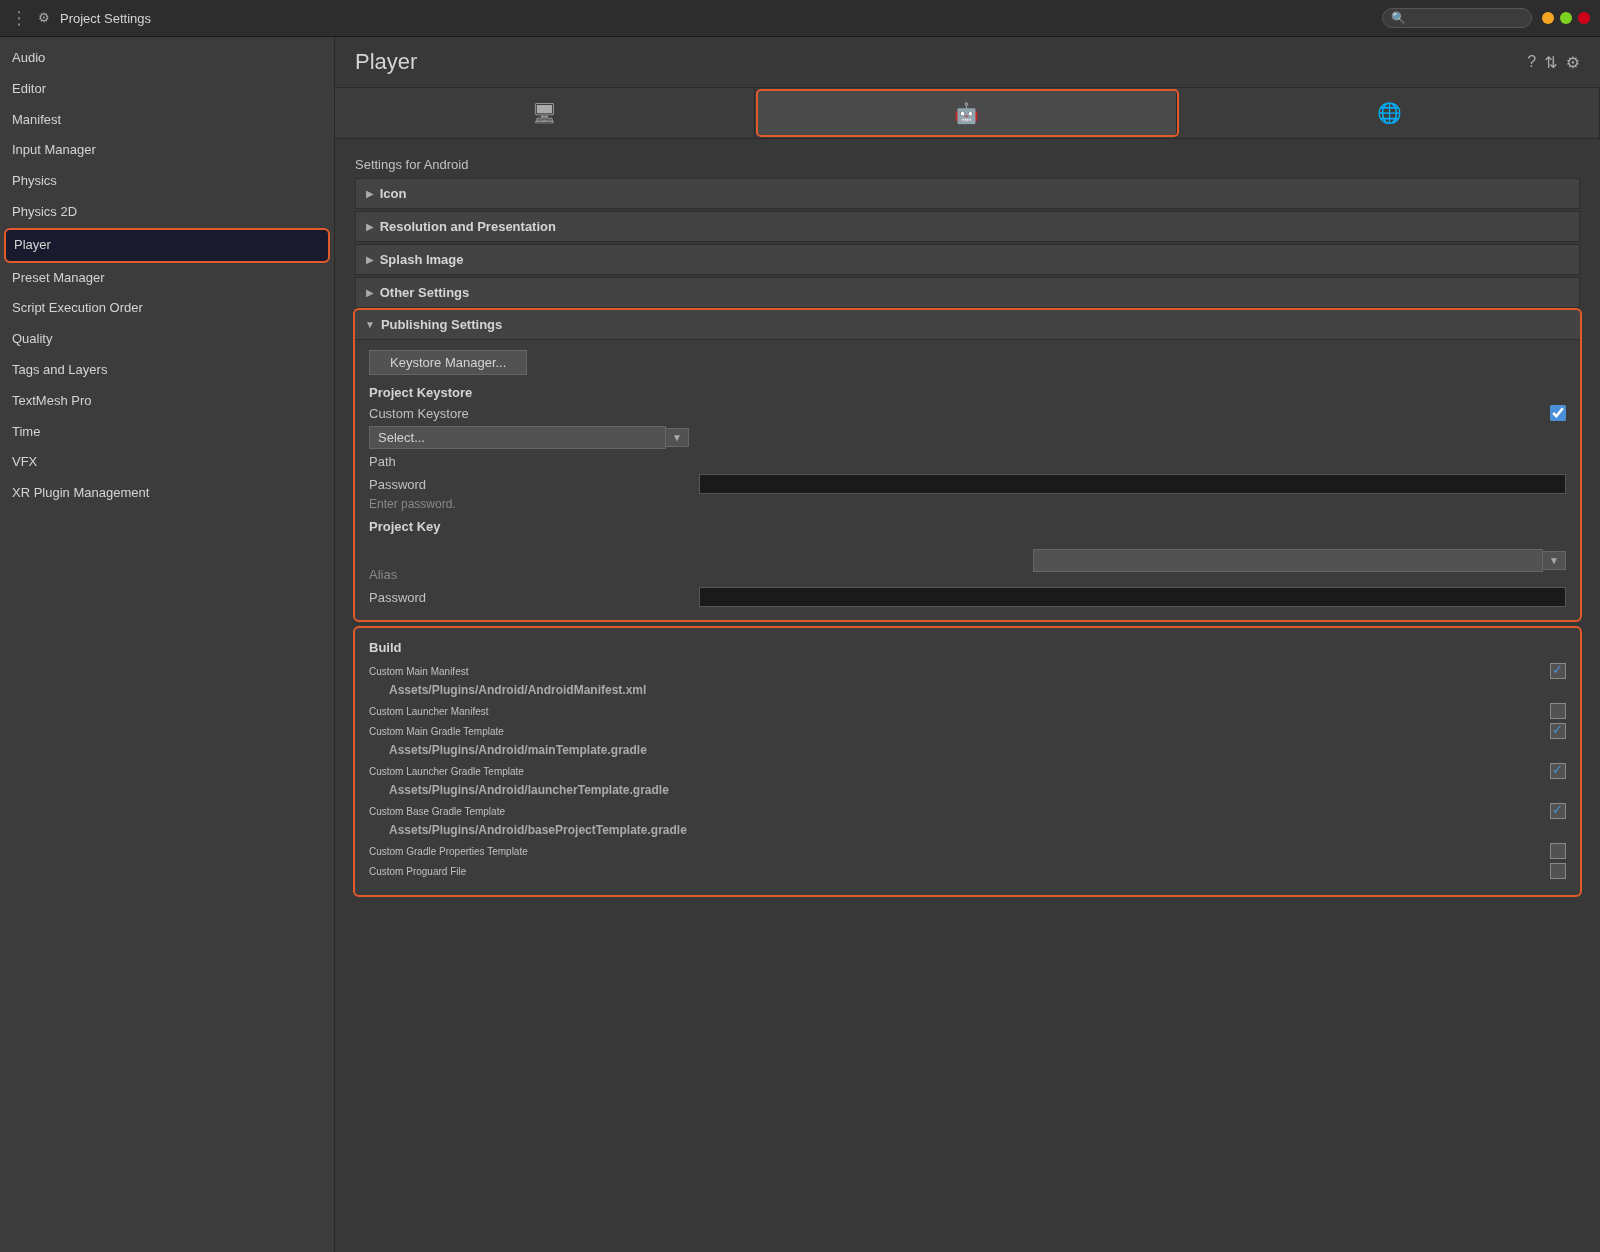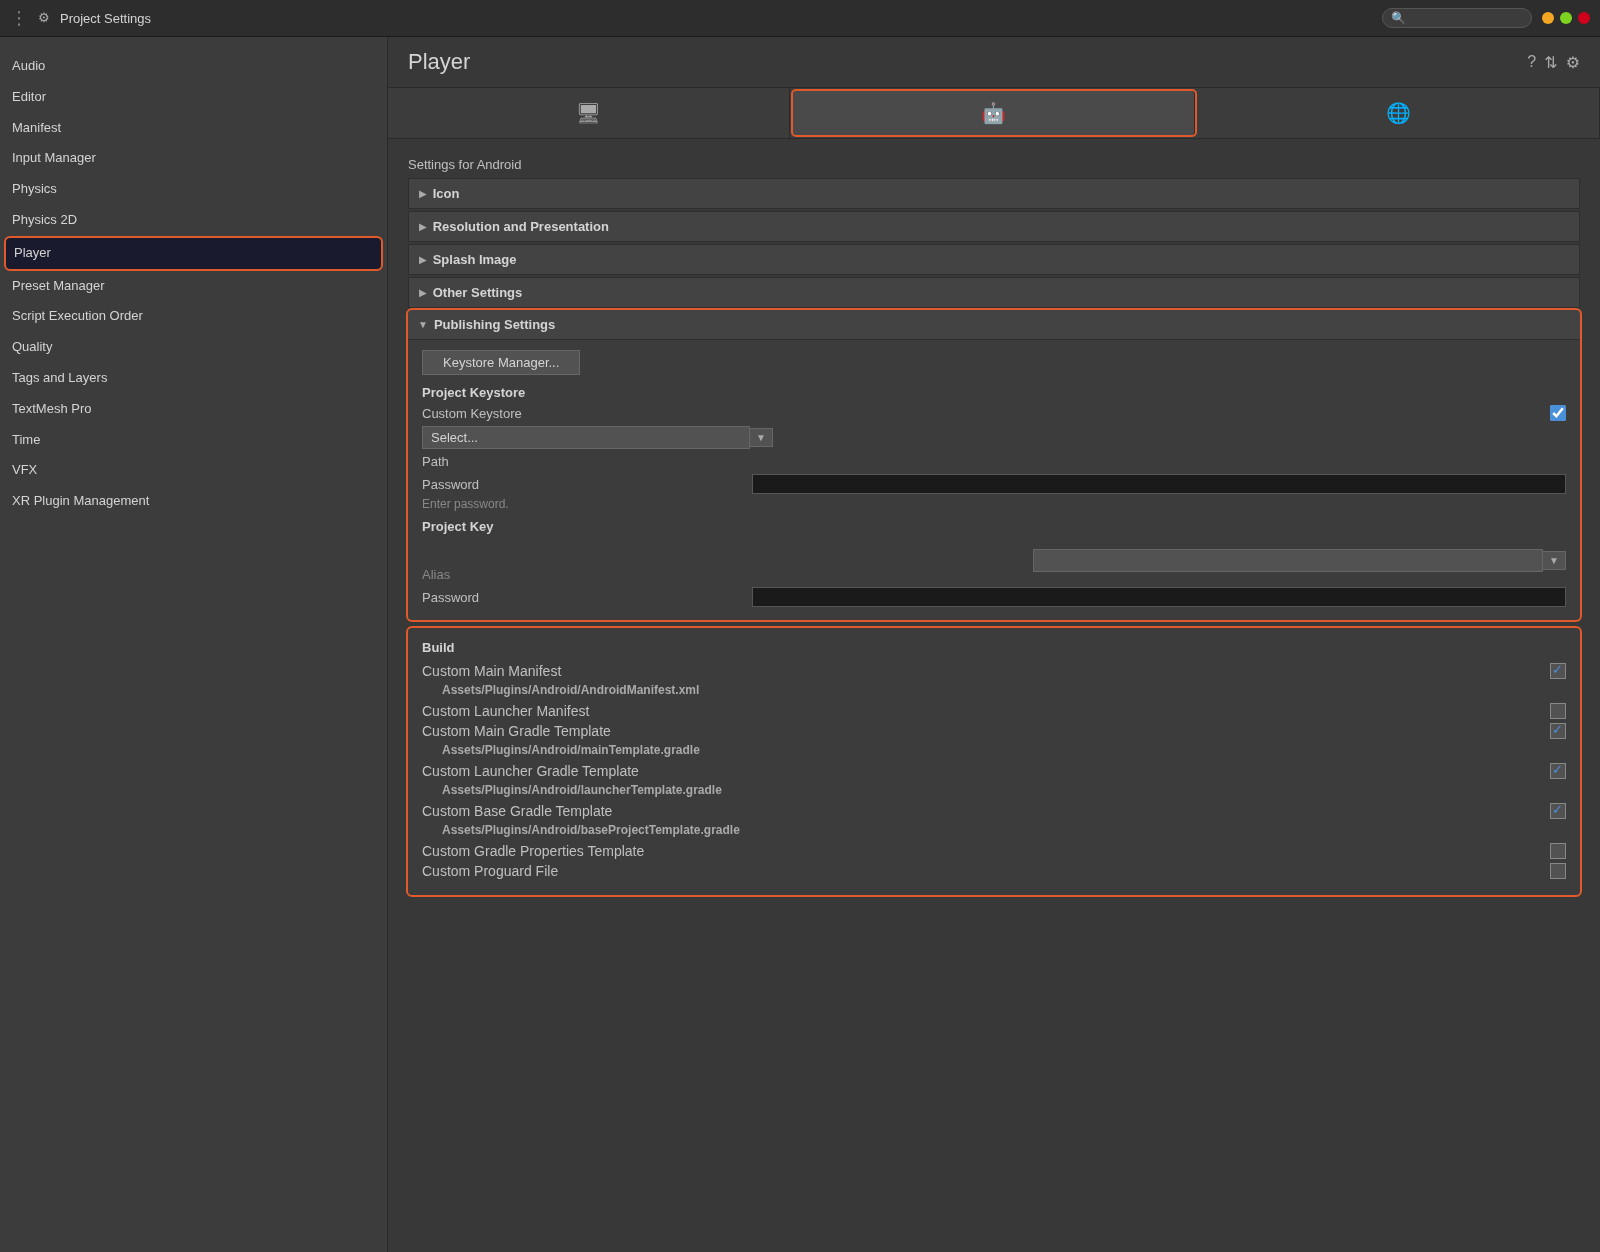--- a/index.html
+++ b/index.html
@@ -61,25 +61,25 @@
     }
 
     
     .layout {
       display: flex;
       height: calc(1252px - 37px);
     }
 
     
     .sidebar {
-      width: 388px;
+      width: 335px;
       background: #3c3c3c;
       border-right: 1px solid #2a2a2a;
       overflow-y: auto;
-      padding: 14px 0;
+      padding: 6px 0;
     }
     .sidebar-item {
       padding: 5px 12px;
       cursor: pointer;
       color: #d4d4d4;
       font-size: 13px;
       line-height: 1.6;
     }
     .sidebar-item.selected-player {
       background: #1a1a2e;
@@ -241,21 +241,21 @@
       display: flex;
       align-items: center;
       margin-bottom: 5px;
     }
     .select-input {
       background: #525252;
       border: 1px solid #666;
       color: #d4d4d4;
       padding: 3px 8px;
       font-size: 13px;
-      width: 328px;
+      width: 297px;
       appearance: none;
       cursor: pointer;
     }
     .select-arrow {
       background: #525252;
       border: 1px solid #666;
       border-left: none;
       padding: 3px 6px;
       color: #aaa;
       font-size: 10px;
@@ -342,21 +342,21 @@
       margin-bottom: 8px;
     }
     .build-row {
       display: flex;
       align-items: center;
       margin-bottom: 4px;
     }
     .build-label {
       flex: 1;
       color: #c0c0c0;
-      font-size: 14px;
+      font-size: 10px;
     }
     .build-path {
       color: #aaa;
       font-size: 12px;
       padding-left: 20px;
       margin-bottom: 6px;
       font-weight: bold;
     }
     .checkbox-checked {
       display: inline-block;

